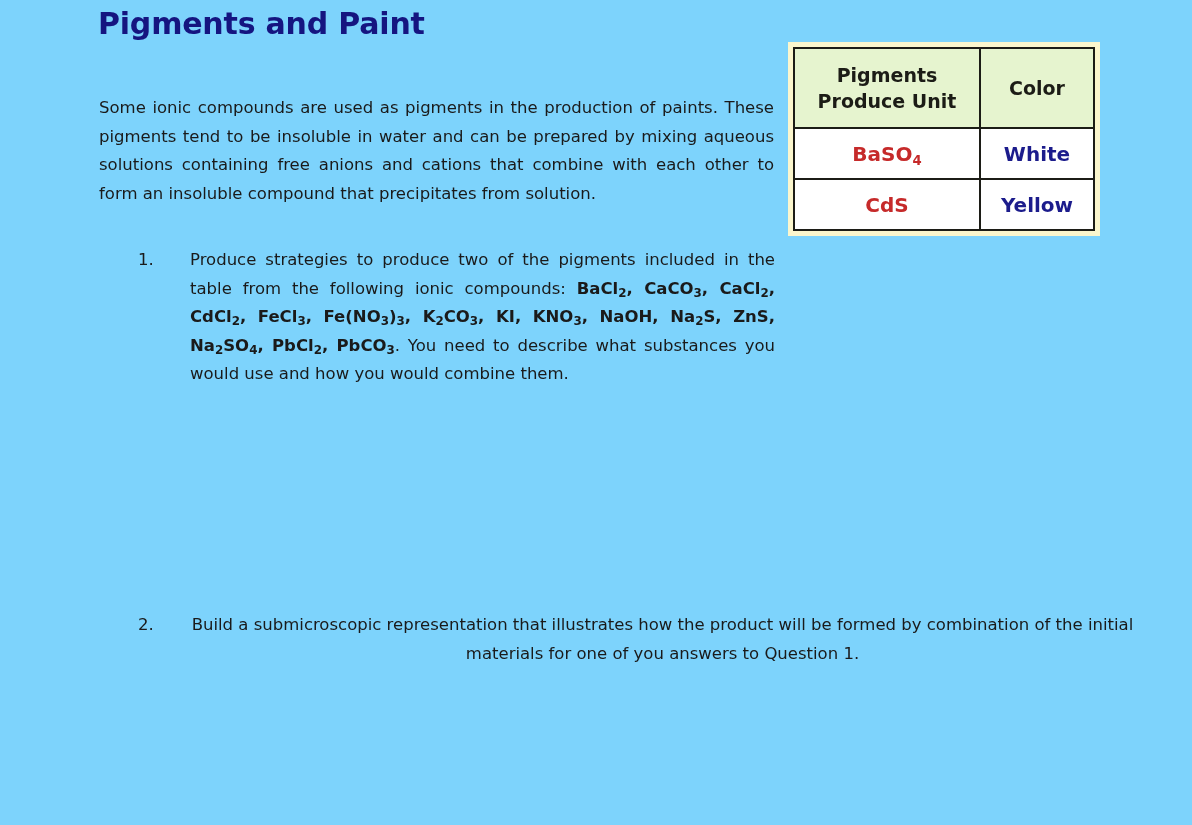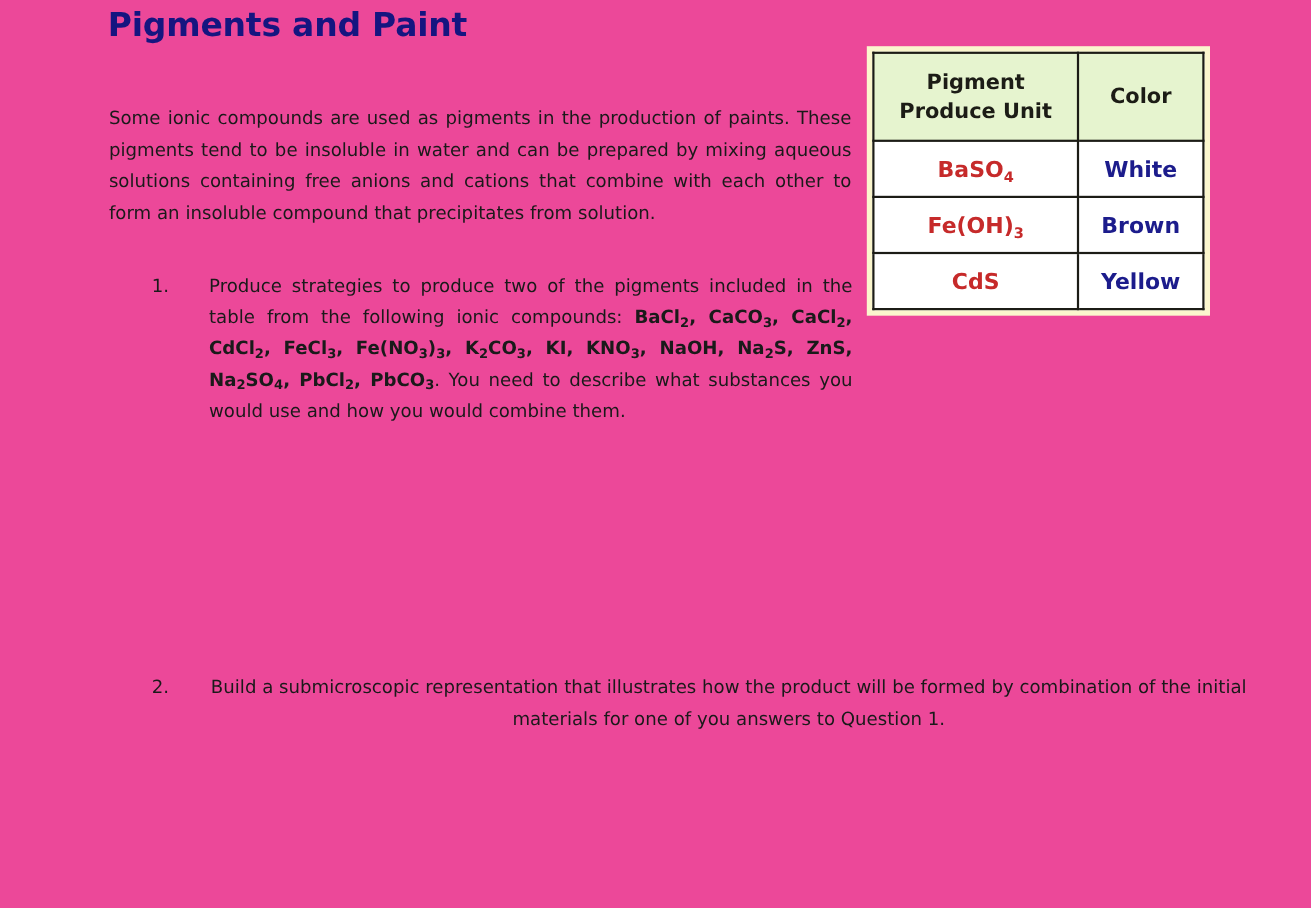--- a/index.html
+++ b/index.html
@@ -12,21 +12,21 @@
     width: 1192px;
     height: 825px;
     position: relative;
     font-family: "DejaVu Sans", "Liberation Sans", sans-serif;
     overflow: hidden;
   }
 
   .slide {
     position: absolute;
     inset: 0;
-    background: #ec4899;
+    background: #7dd3fc;
   }
 
   
   .page-title {
     position: absolute;
     left: 98px;
     top: 4px;
     font-size: 30px;
     font-weight: bold;
     color: #151580;
@@ -168,35 +168,31 @@
 
   <div class="table-frame">
     <table class="pigment-table">
       <colgroup>
         <col class="col-formula">
         <col class="col-color">
       </colgroup>
       <thead>
         <tr>
           <th>
-            <span class="hdr-line">Pigment</span>
+            <span class="hdr-line">Pigments</span>
             <span class="hdr-line">Produce Unit</span>
           </th>
           <th>Color</th>
         </tr>
       </thead>
       <tbody id="pigment-table-body">
 
       <tr>
             <td class="cell-formula">BaSO<sub>4</sub></td>
             <td class="cell-color">White</td>
-          </tr>
-          <tr>
-            <td class="cell-formula">Fe(OH)<sub>3</sub></td>
-            <td class="cell-color">Brown</td>
           </tr>
           <tr>
             <td class="cell-formula">CdS</td>
             <td class="cell-color">Yellow</td>
           </tr>
         </tbody>
     </table>
   </div>
 
 </div>

